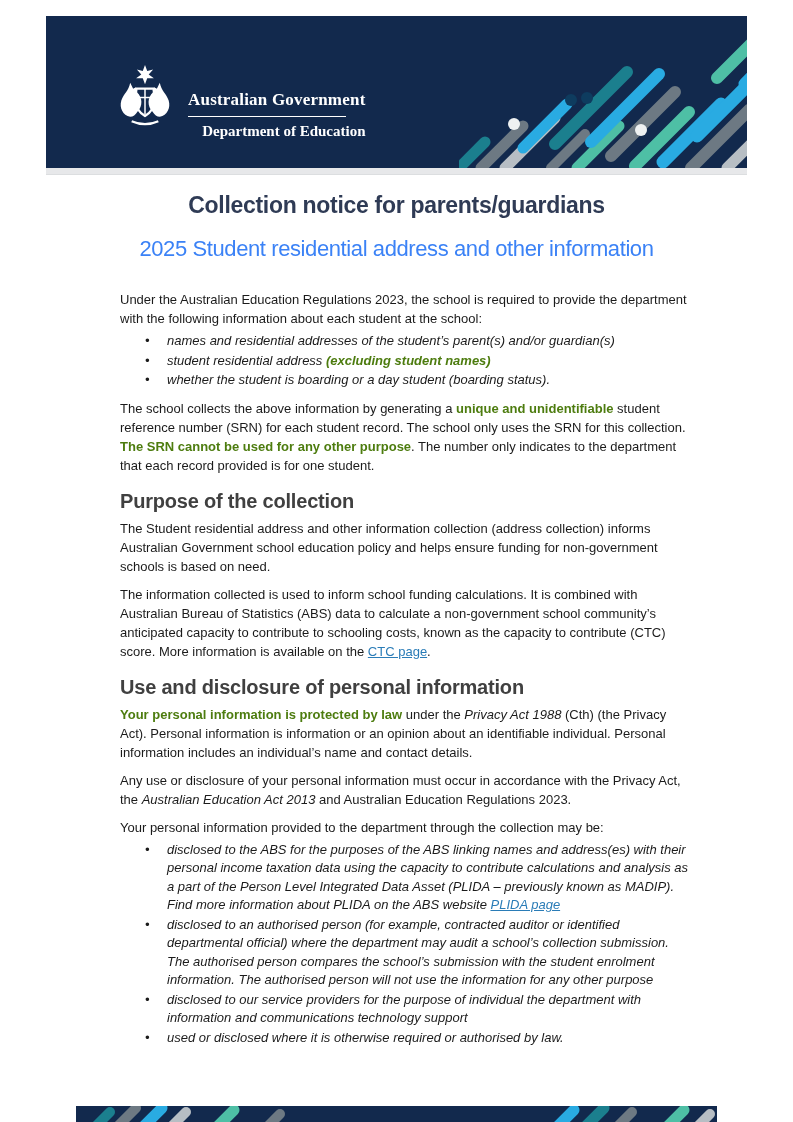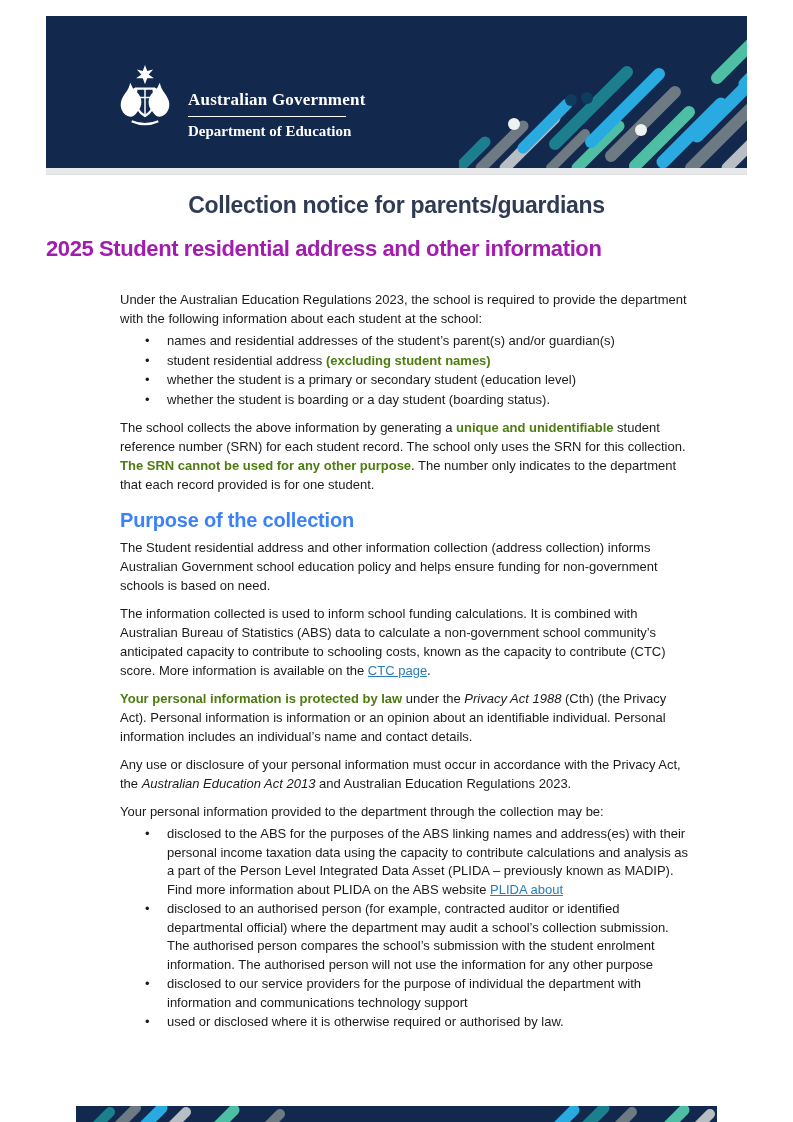--- a/index.html
+++ b/index.html
@@ -13,34 +13,34 @@
   .banner {
     position:absolute; top:0; left:0; width:793px; height:152px;
     background:#12294d; overflow:hidden;
   }
   .stripes { position:absolute; right:0; top:0; }
   .crest { position:absolute; left:62px; top:46px; }
   .logotext { position:absolute; left:142px; top:74px; color:#ffffff;
     font-family:"Liberation Serif", serif; }
   .logotext .l1 { font-size:17px; font-weight:bold; letter-spacing:.2px; }
   .logotext .rule { width:158px; height:1px; background:#ffffff; margin:6px 0 6px 0; }
-  .logotext .l2 { font-size:15px; font-weight:bold; }
+  .logotext .l2 { font-size:15px; font-weight:bold;text-align:right; }
   .gray-strip { position:absolute; top:152px; left:0; width:793px; height:7px;
     background:#e7e8ea; border-bottom:1px solid #dcdee0; }
   
   .title1 { margin:174px 0 0 0; text-align:center; font-size:23px; line-height:30px;
     font-weight:bold; color:#2f3b55; letter-spacing:-0.3px; }
-  .title2 { margin:14px 0 0 0; text-align:left; font-size:22px; line-height:30px;
-    font-weight:bold; color:#a21caf; letter-spacing:-0.4px; }
+  .title2 { margin:14px 0 0 0; text-align:center; font-size:22px; line-height:30px;
+    font-weight:normal; color:#3b82f6; letter-spacing:-0.4px; }
   
   .content { margin:26px 56px 0 74px; font-size:13px; line-height:19px; }
   .content p { margin:0 0 9px 0; }
-  .h2 { font-size:20px; line-height:25px; font-weight:bold; color:#3b82f6;
+  .h2 { font-size:20px; line-height:25px; font-weight:bold; color:#404040;
     margin:14px 0 5px 0; letter-spacing:-0.2px; }
-  ul { list-style:none; margin:-5px 0 9px 0; padding-left:47px; }
+  ul { list-style:none; margin:-5px 0 9px 0; padding-left:47px;font-style:italic; }
   li { position:relative; line-height:18.5px; margin-bottom:1px; }
   li::before { content:"\2022"; position:absolute; left:-22px; top:0; color:#1b1b1b; }
   strong.b { font-weight:bold; color:#4d7c0f; }
   em.i { }
   a.link { color:#2a7cb7; text-decoration:underline; cursor:pointer; }
   
   .footer {
     position:absolute; left:30px; right:30px; bottom:0; height:32px;
     background:#12294d; overflow:hidden;
   }
@@ -104,36 +104,36 @@
 
   <div class="title1">Collection notice for parents/guardians</div>
   <div class="title2">2025 Student residential address and other information</div>
 
   <div class="content">
     <p>Under the Australian Education Regulations 2023, the school is required to provide the department with the following information about each student at the school:</p>
 
     <ul>
       <li><span>names and residential addresses of the student’s parent(s) and/or guardian(s)</span></li>
       <li><span>student residential address </span><strong class="b">(excluding student names)</strong></li>
-      <li><span>whether the student is a primary or secondary student (education level)</span></li>
       <li><span>whether the student is boarding or a day student (boarding status).</span></li>
     </ul>
 
     <p><span>The school collects the above information by generating a </span><strong class="b">unique and unidentifiable</strong><span> student reference number (SRN) for each student record. The school only uses the SRN for this collection. </span><strong class="b">The SRN cannot be used for any other purpose</strong><span>. The number only indicates to the department that each record provided is for one student.</span></p>
 
     <div class="h2">Purpose of the collection</div>
     <p>The Student residential address and other information collection (address collection) informs Australian Government school education policy and helps ensure funding for non-government schools is based on need.</p>
     <p><span>The information collected is used to inform school funding calculations. It is combined with Australian Bureau of Statistics (ABS) data to calculate a non-government school community’s anticipated capacity to contribute to schooling costs, known as the capacity to contribute (CTC) score. More information is available on the </span><a class="link" href="#">CTC page</a><span>.</span></p>
 
+    <div class="h2">Use and disclosure of personal information</div>
     <p><strong class="b">Your personal information is protected by law</strong><span> under the </span><em class="i">Privacy Act 1988</em><span> (Cth) (the Privacy Act). Personal information is information or an opinion about an identifiable individual. Personal information includes an individual’s name and contact details.</span></p>
     <p><span>Any use or disclosure of your personal information must occur in accordance with the Privacy Act, the </span><em class="i">Australian Education Act 2013</em><span> and Australian Education Regulations 2023.</span></p>
     <p>Your personal information provided to the department through the collection may be:</p>
 
     <ul>
-      <li><span>disclosed to the ABS for the purposes of the ABS linking names and address(es) with their personal income taxation data using the capacity to contribute calculations and analysis as a part of the Person Level Integrated Data Asset (PLIDA – previously known as MADIP). Find more information about PLIDA on the ABS website </span><a class="link" href="#">PLIDA about</a></li>
+      <li><span>disclosed to the ABS for the purposes of the ABS linking names and address(es) with their personal income taxation data using the capacity to contribute calculations and analysis as a part of the Person Level Integrated Data Asset (PLIDA – previously known as MADIP). Find more information about PLIDA on the ABS website </span><a class="link" href="#">PLIDA page</a></li>
       <li><span>disclosed to an authorised person (for example, contracted auditor or identified departmental official) where the department may audit a school’s collection submission. The authorised person compares the school’s submission with the student enrolment information. The authorised person will not use the information for any other purpose</span></li>
       <li><span>disclosed to our service providers for the purpose of individual the department with information and communications technology support</span></li>
       <li><span>used or disclosed where it is otherwise required or authorised by law.</span></li>
     </ul>
   </div>
 
   <div class="footer">
     <svg width="733" height="32" viewBox="0 0 733 32" fill="none" stroke-linecap="round">
       <line x1="8" y1="32" x2="34" y2="6" stroke="#1b7f8e" stroke-width="10"></line>
       <line x1="30" y1="32" x2="60" y2="2" stroke="#6d7983" stroke-width="10"></line>

